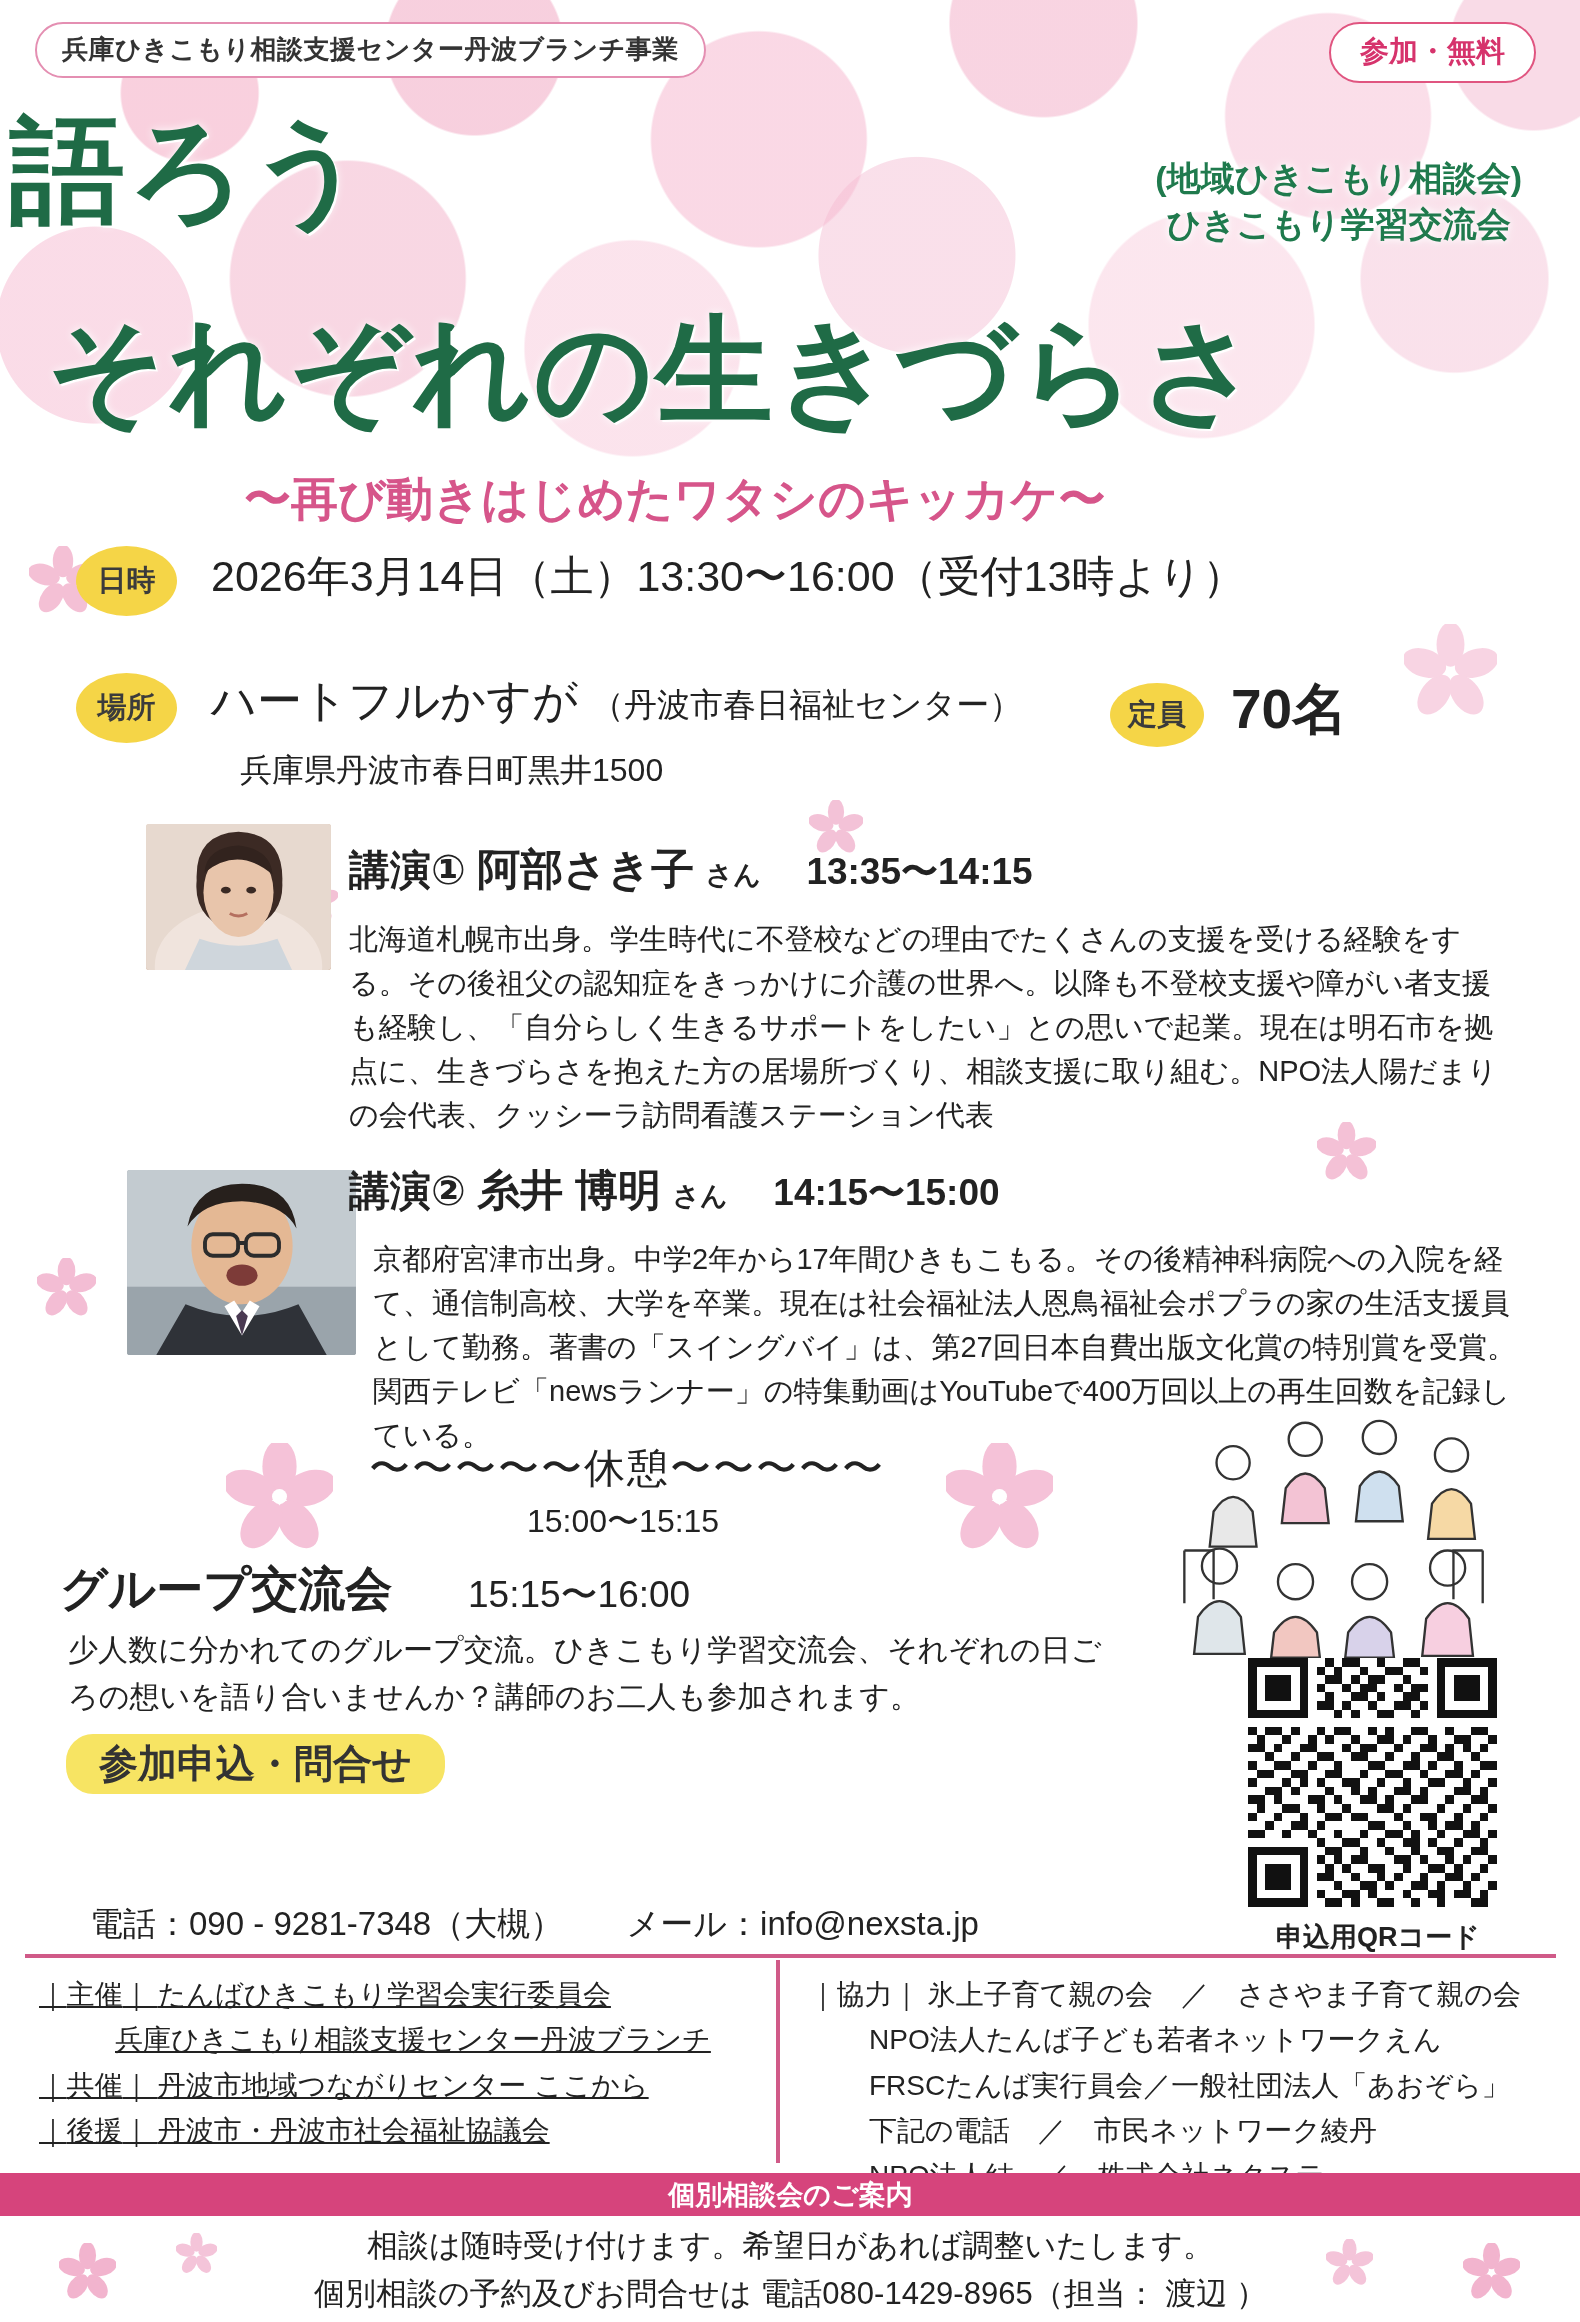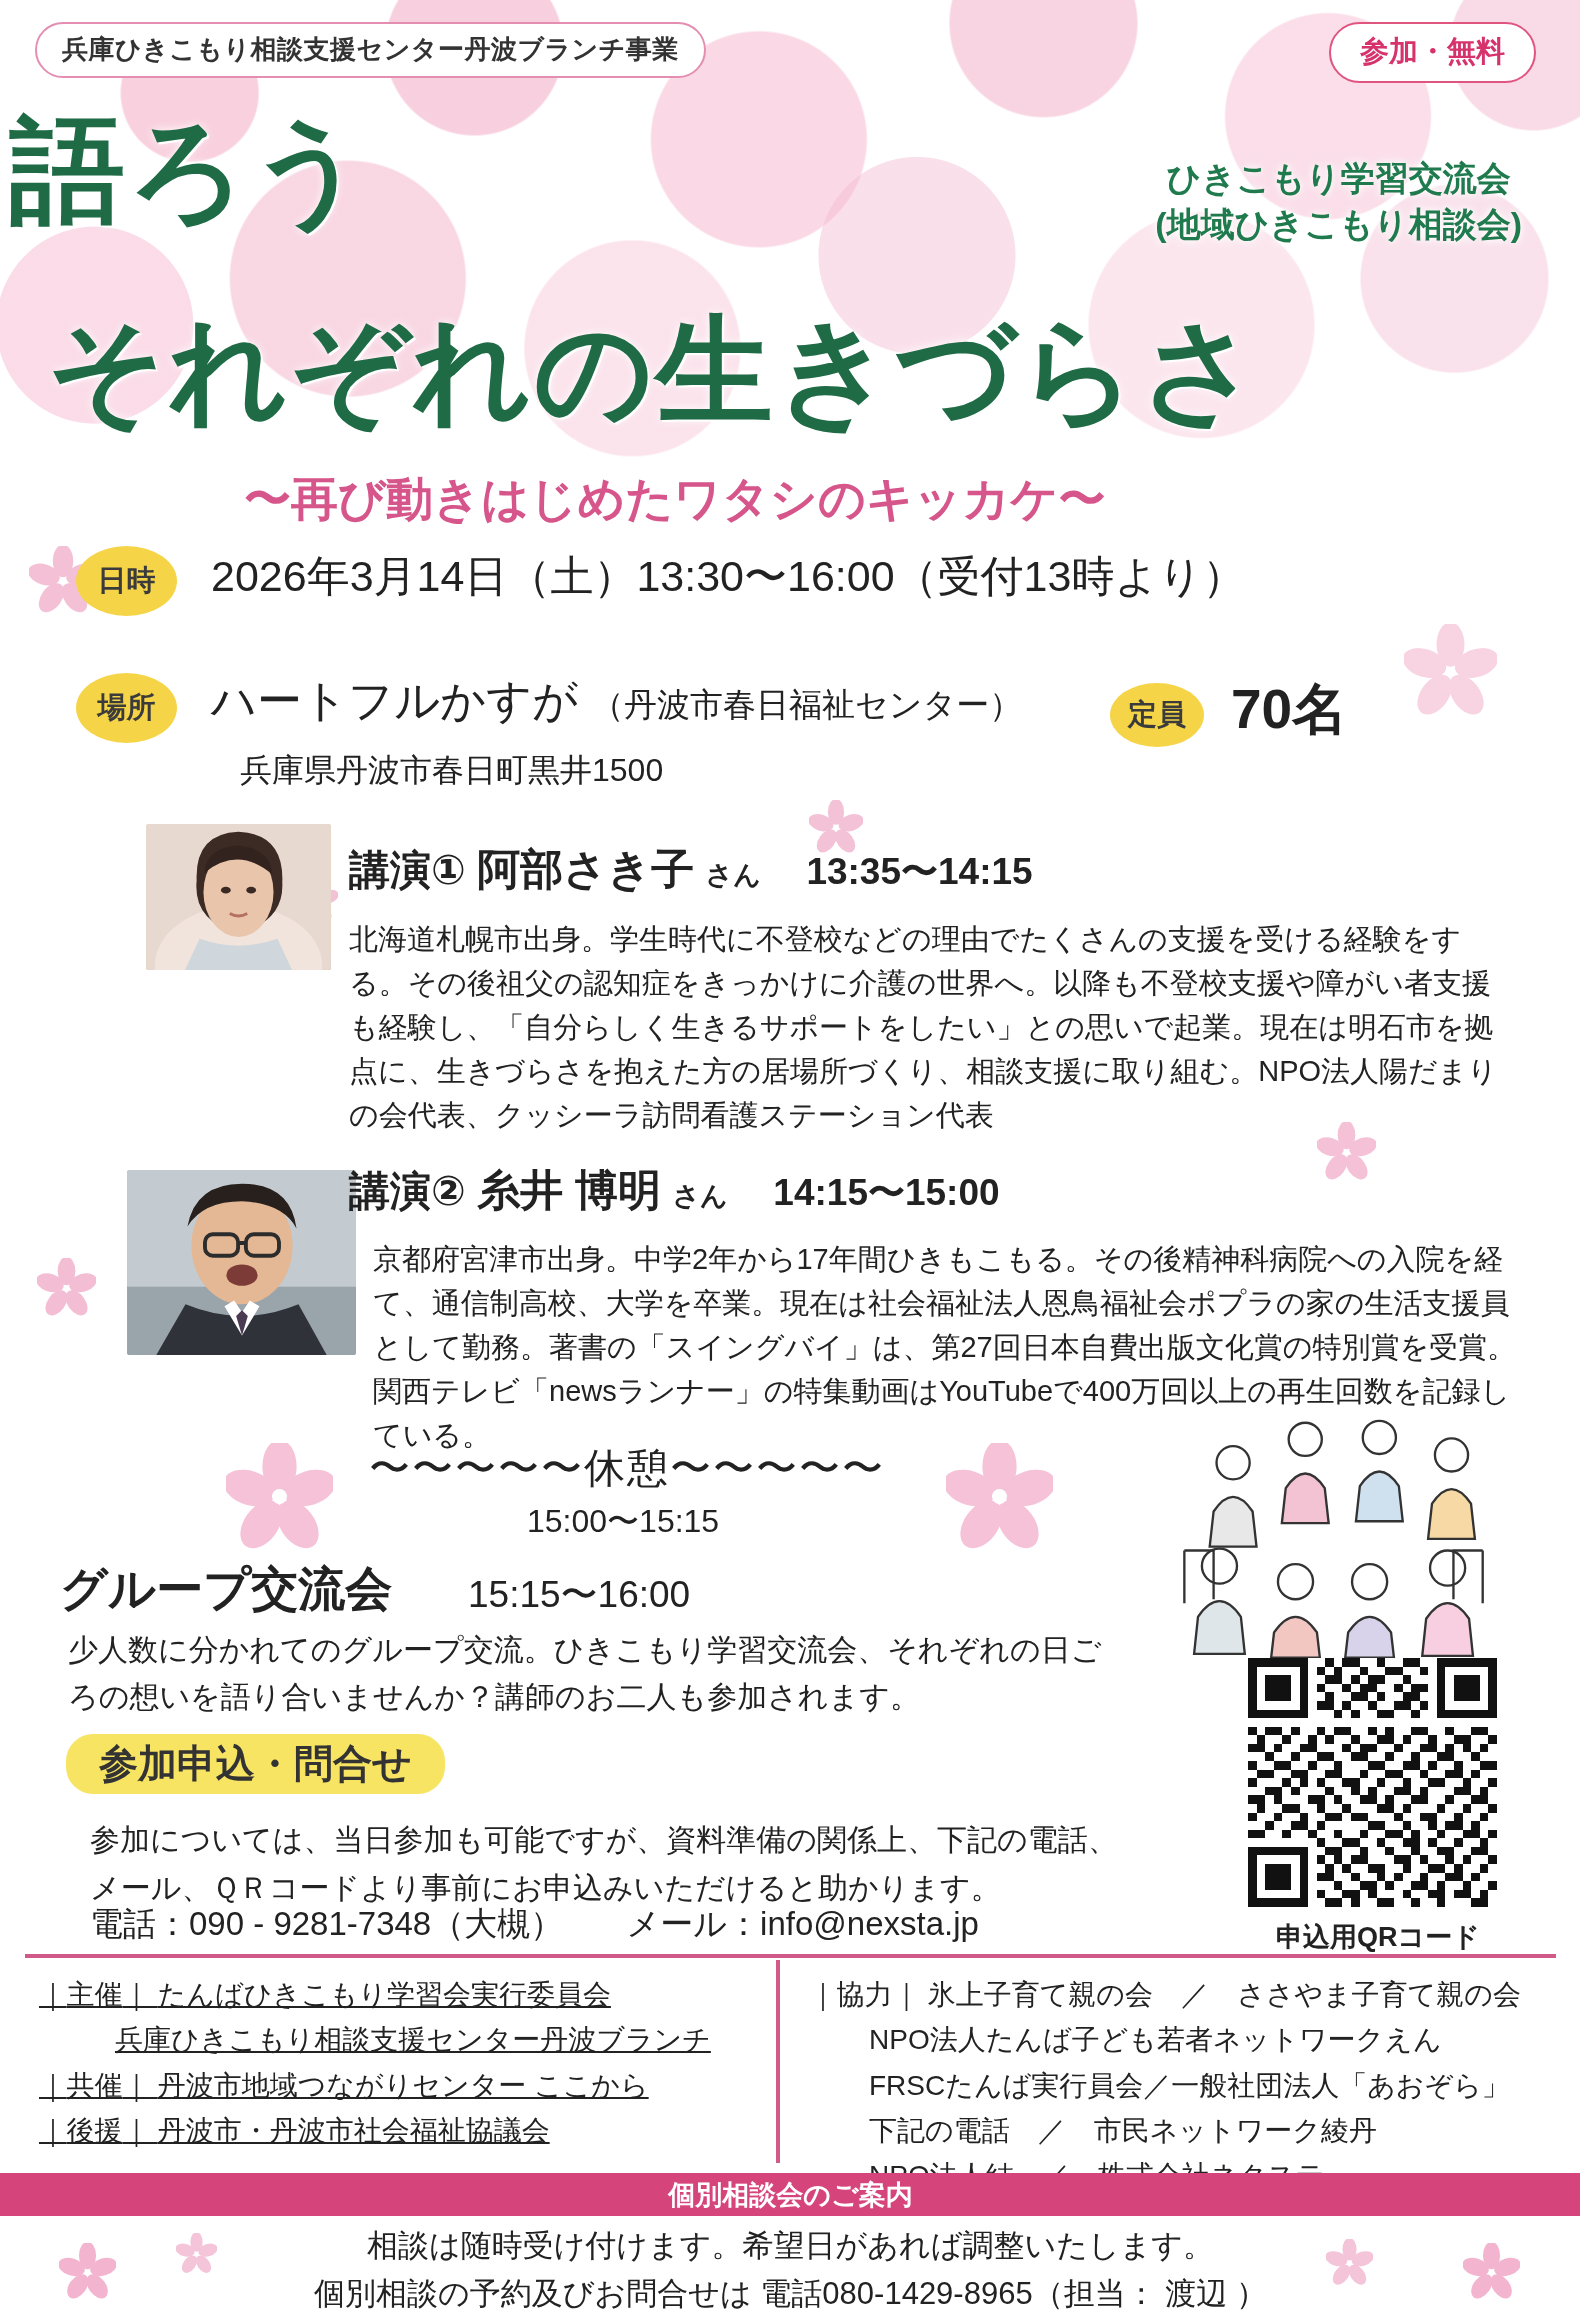--- a/index.html
+++ b/index.html
@@ -334,22 +334,22 @@
           <ellipse cx="33" cy="76" rx="15" ry="24" transform="rotate(216 33 76)"></ellipse>
           <ellipse cx="22" cy="42" rx="15" ry="24" transform="rotate(288 22 42)"></ellipse>
         </g>
       </svg>
   </div>
 
   <div class="ribbon">兵庫ひきこもり相談支援センター丹波ブランチ事業</div>
   <div class="free-badge">参加・無料</div>
 
   <div class="subtitle-right">
+    <div>(地域ひきこもり相談会)</div>
     <div>ひきこもり学習交流会</div>
-    <div>(地域ひきこもり相談会)</div>
   </div>
 
   <div class="main-title-1">語ろう</div>
   <div class="main-title-2">それぞれの生きづらさ</div>
   <div class="tagline">〜再び動きはじめたワタシのキッカケ〜</div>
 
   <div class="badge-round datetime-badge">日時</div>
   <div class="datetime-text">2026年3月14日（土）13:30〜16:00（受付13時より）</div>
 
   <div class="badge-round place-badge">場所</div>
@@ -438,21 +438,20 @@
         <circle cx="296" cy="168" r="18" fill="#fff"></circle>
           <path d="M274 220 q22 -32 44 0 l4 38 h-52Z" fill="#f7cfe0"></path>
 
         <path d="M26 150 h30 v50 M26 150 v54"></path>
         <path d="M332 150 h-30 v50 M332 150 v54"></path>
       </g>
     </svg>
   </div>
 
   <div class="apply-badge">参加申込・問合せ</div>
-  <div class="apply-body">参加については、当日参加も可能ですが、資料準備の関係上、下記の電話、メール、ＱＲコードより事前にお申込みいただけると助かります。</div>
   <div class="apply-contact">
     <span>電話：090 - 9281-7348（大槻）</span>
     <span class="gap"></span>
     <span>メール：info@nexsta.jp</span>
   </div>
 
   <div class="qr-box">
     <svg width="249" height="249" viewBox="0 0 29 29" shape-rendering="crispEdges">
       <rect width="29" height="29" fill="#fff"></rect>
       <g fill="#111">

